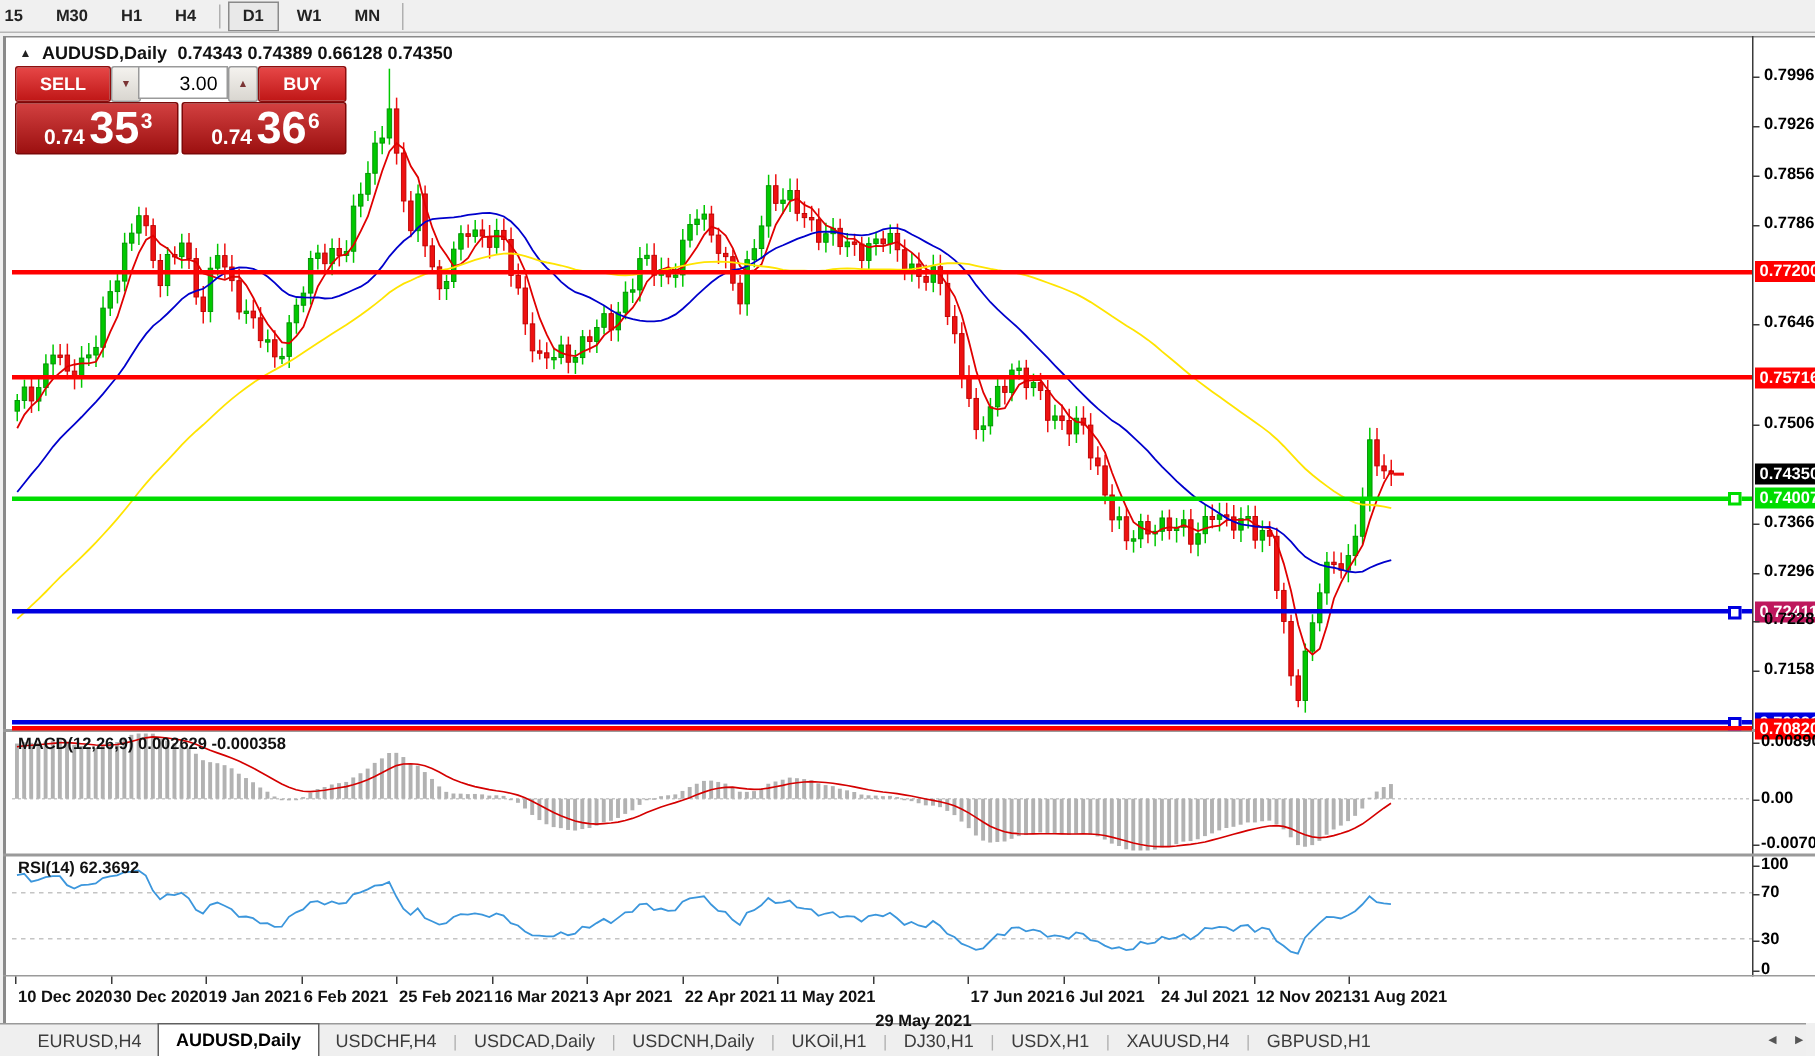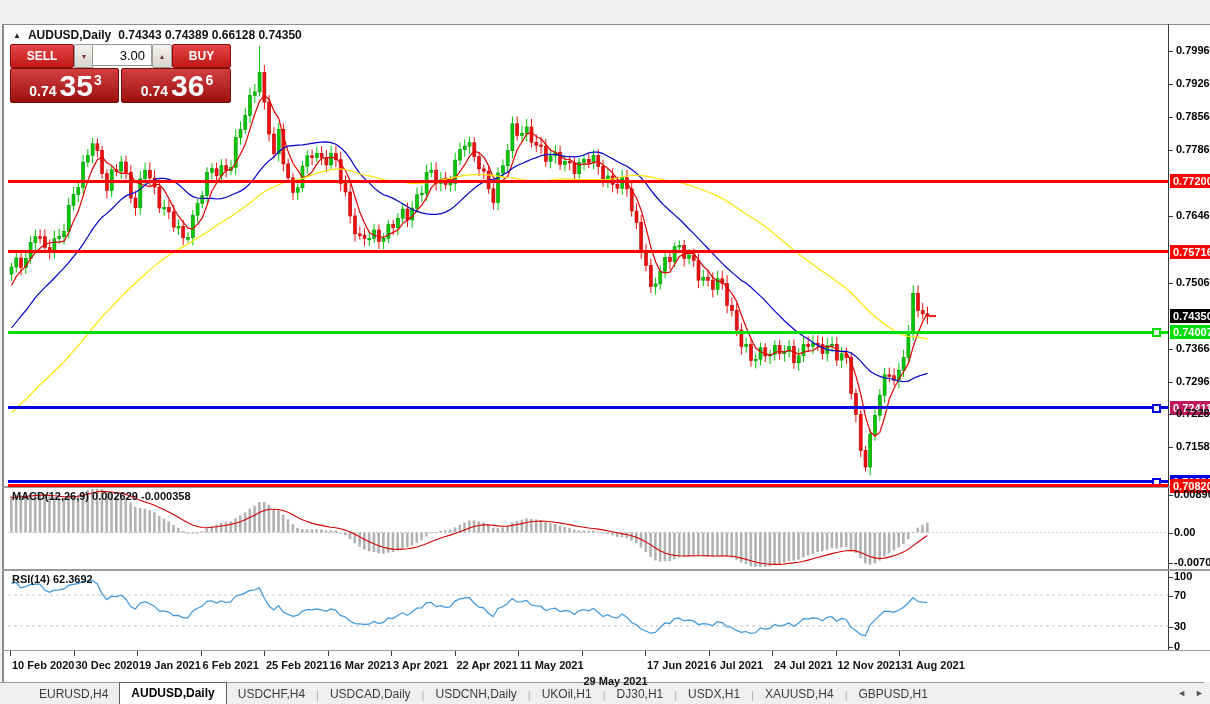--- a/index.html
+++ b/index.html
@@ -38,30 +38,41 @@
   .tick-dash{width:5px;height:1px;background:#3a3a3a}
   .plabel{left:1170px;width:37px;height:14px;line-height:14px;font-size:11px;font-weight:bold;
     color:#fff;padding:0 0 0 3px;white-space:nowrap}
   .hline{left:8px;width:1160px;height:3px}
   .hmark{width:5px;height:5px;background:#fff;border-width:2px;border-style:solid}
   .phead{font-size:11px;font-weight:bold;color:#111;z-index:25;white-space:nowrap}
   .dlabel{font-size:11px;font-weight:bold;color:#111;white-space:nowrap}
   .ddash{width:1px;height:5px;background:#3a3a3a}
   
   .tabbar{left:0;top:682px;width:1204px;height:22px;background:#efefef;border-top:1px solid #9a9a9a;
-    display:flex;align-items:flex-end;padding-left:28px;box-sizing:border-box}
+    display:flex;align-items:flex-end;padding-left:14px;box-sizing:border-box}
   .tab{height:20px;line-height:20px;padding:0 11px;font-size:12px;color:#3c3c3c;white-space:nowrap}
   .tab.active{background:#fff;border:1px solid #5f5f5f;border-bottom:none;font-weight:bold;color:#000;height:21px;line-height:21px}
   .tab-sep{color:#b0b0b0;font-size:11px;align-self:center;margin-top:2px}
   .tab-arrows{right:6px;top:688px;font-size:9px;color:#555;display:flex;gap:9px;z-index:20}
 </style>
 </head>
 <body>
 
 <div id="app">
+  <div class="toolbar abs" id="toolbar">
+      <div class="tf-btn" style="margin-left: -7px;">15</div>
+      <div class="tf-btn">M30</div>
+      <div class="tf-btn">H1</div>
+      <div class="tf-btn">H4</div>
+      <div class="tf-sep"></div>
+      <div class="tf-btn active">D1</div>
+      <div class="tf-btn">W1</div>
+      <div class="tf-btn">MN</div>
+      <div class="tf-sep" style="height: 18px;"></div>
+    </div>
 
   <div class="window abs"></div>
   <div class="abs" style="left:2px;top:24px;width:2px;height:658px;background:#8a8a8a"></div>
 
   <div class="abs" id="canvas" style="left:0;top:0;width:1210px;height:704px;z-index:5"><svg width="1210" height="704" viewBox="0 0 1210 704">
         <line x1="8" y1="532.5" x2="1168" y2="532.5" stroke="#c8c8c8" stroke-width="1" stroke-dasharray="2,2"></line>
         <line x1="8" y1="595.1" x2="1168" y2="595.1" stroke="#c4c4c4" stroke-width="1" stroke-dasharray="3,3"></line>
         <line x1="8" y1="625.9" x2="1168" y2="625.9" stroke="#c4c4c4" stroke-width="1" stroke-dasharray="3,3"></line>
         <rect x="10.0" y="495.7" width="2.6" height="36.8" fill="#b2b2b2"></rect>
         <rect x="14.8" y="494.8" width="2.6" height="37.7" fill="#b2b2b2"></rect>
@@ -694,21 +705,21 @@
       <div class="tick-text abs" style="left: 1174px; top: 556px;">-0.007013</div>
       <div class="tick-dash abs" style="left: 1168px; top: 577px;"></div>
       <div class="tick-text abs" style="left: 1174px; top: 570px;">100</div>
       <div class="tick-dash abs" style="left: 1168px; top: 596px;"></div>
       <div class="tick-text abs" style="left: 1174px; top: 589px;">70</div>
       <div class="tick-dash abs" style="left: 1168px; top: 627px;"></div>
       <div class="tick-text abs" style="left: 1174px; top: 620px;">30</div>
       <div class="tick-dash abs" style="left: 1168px; top: 647px;"></div>
       <div class="tick-text abs" style="left: 1174px; top: 640px;">0</div>
       <div class="ddash abs" style="left: 10px; top: 651px;"></div>
-      <div class="dlabel abs" style="left: 12px; top: 659px;">10 Feb 2020</div>
+      <div class="dlabel abs" style="left: 12px; top: 659px;">10 Dec 2020</div>
       <div class="ddash abs" style="left: 73.5px; top: 651px;"></div>
       <div class="dlabel abs" style="left: 75.5px; top: 659px;">30 Dec 2020</div>
       <div class="ddash abs" style="left: 137px; top: 651px;"></div>
       <div class="dlabel abs" style="left: 139px; top: 659px;">19 Jan 2021</div>
       <div class="ddash abs" style="left: 200.5px; top: 651px;"></div>
       <div class="dlabel abs" style="left: 202.5px; top: 659px;">6 Feb 2021</div>
       <div class="ddash abs" style="left: 264px; top: 651px;"></div>
       <div class="dlabel abs" style="left: 266px; top: 659px;">25 Feb 2021</div>
       <div class="ddash abs" style="left: 327.5px; top: 651px;"></div>
       <div class="dlabel abs" style="left: 329.5px; top: 659px;">16 Mar 2021</div>

